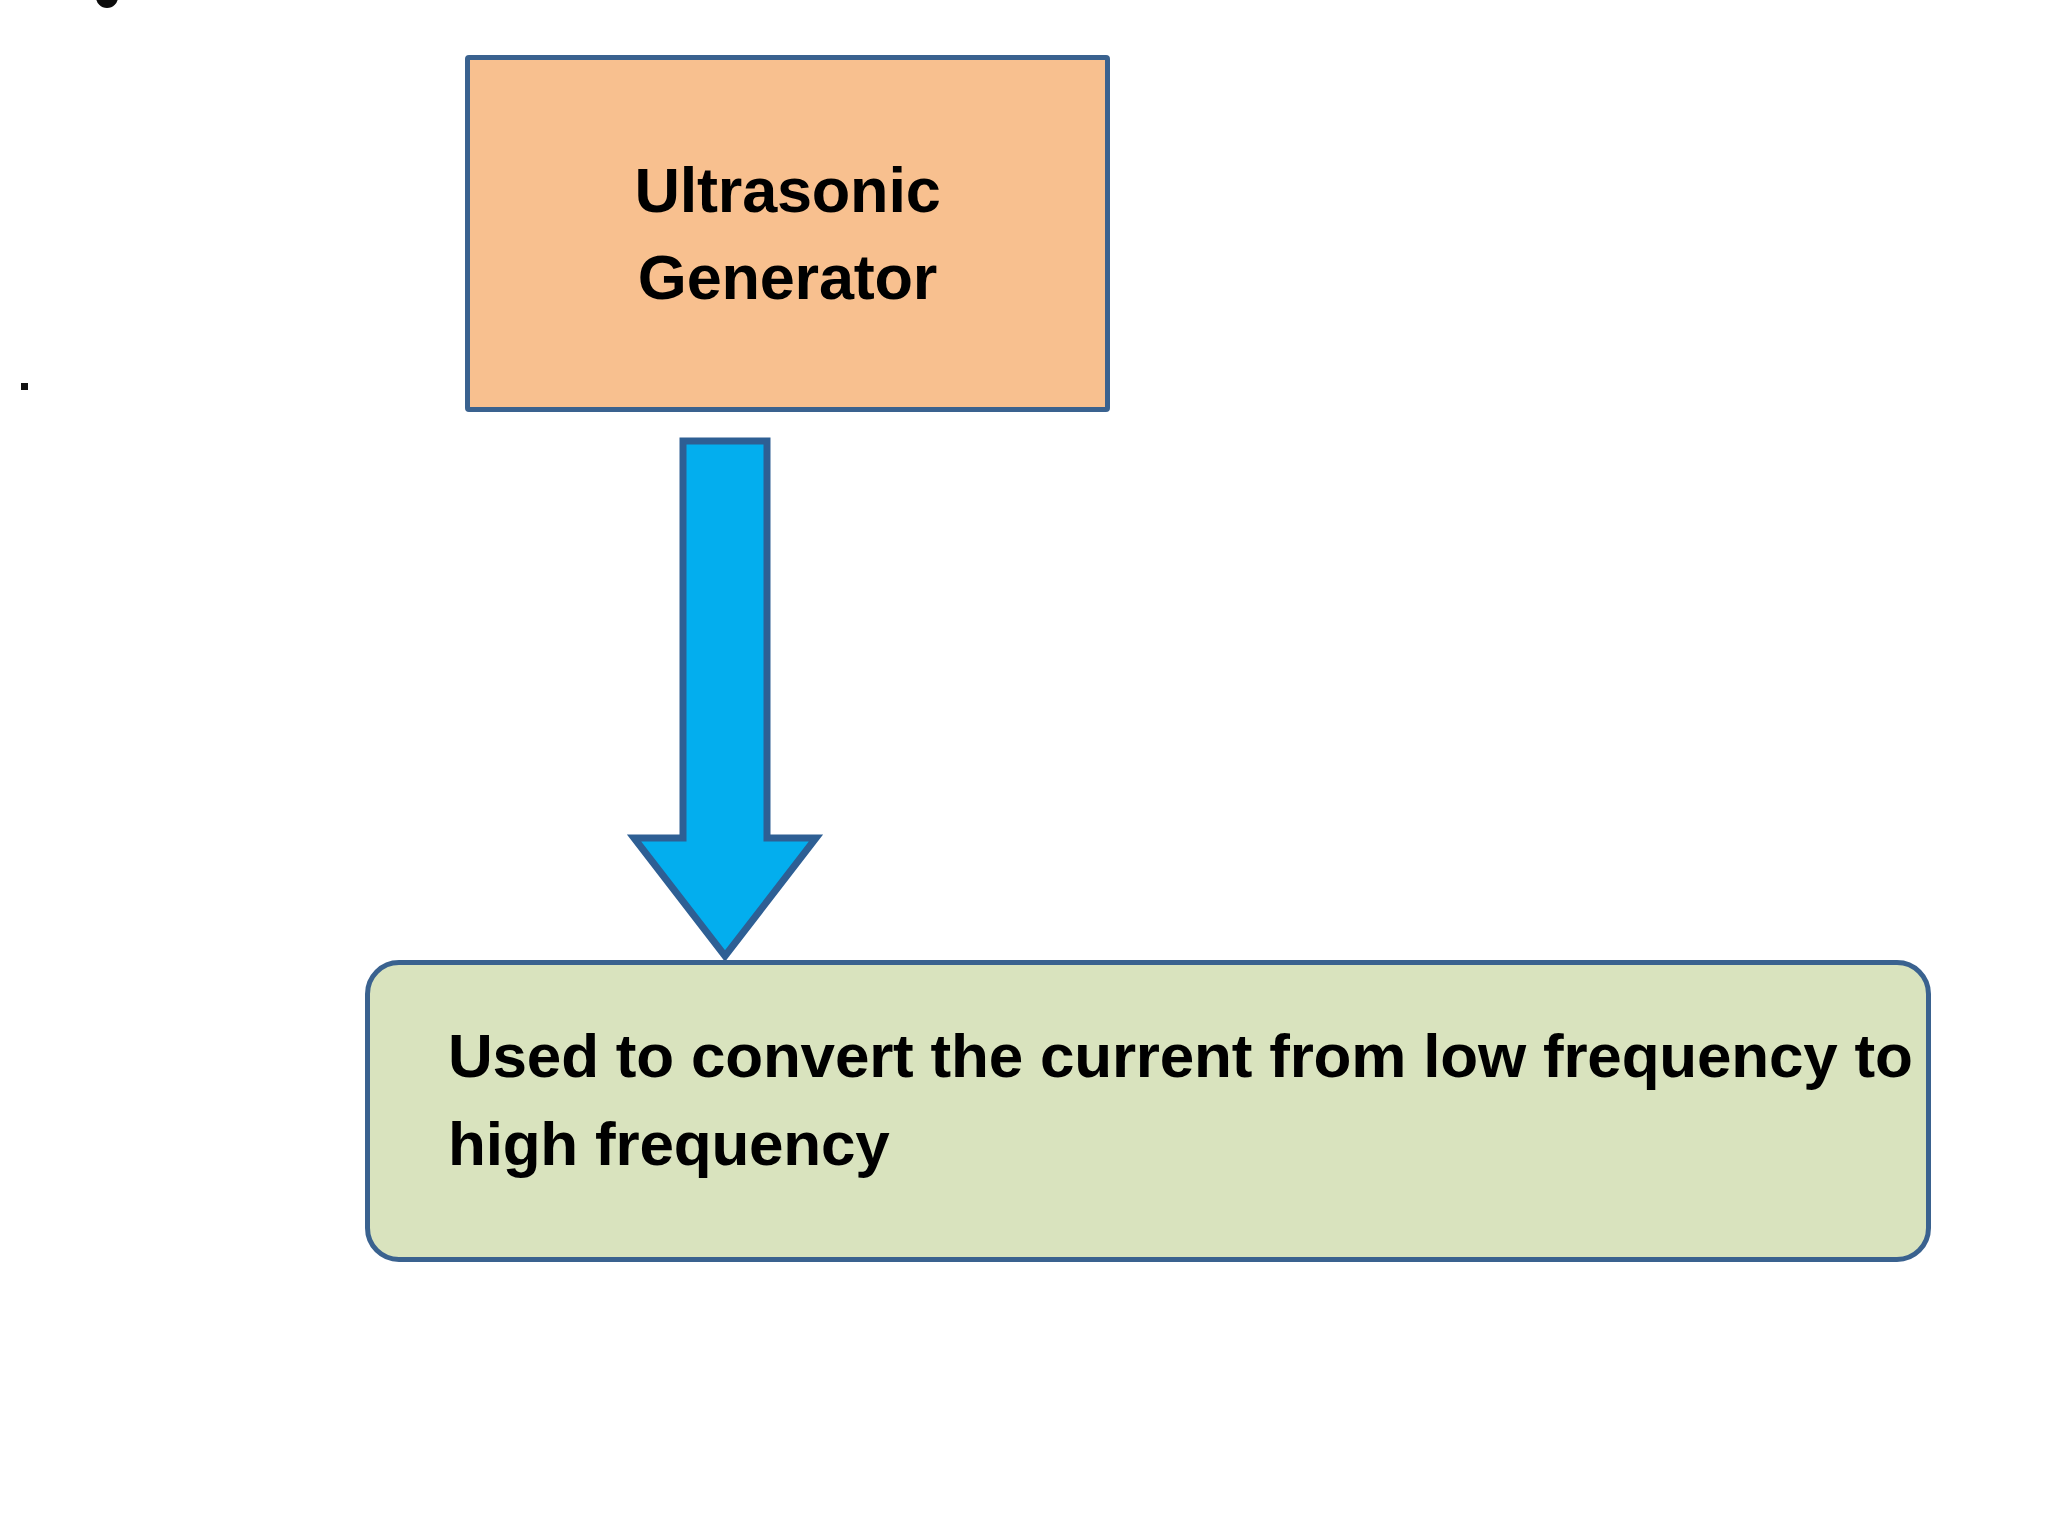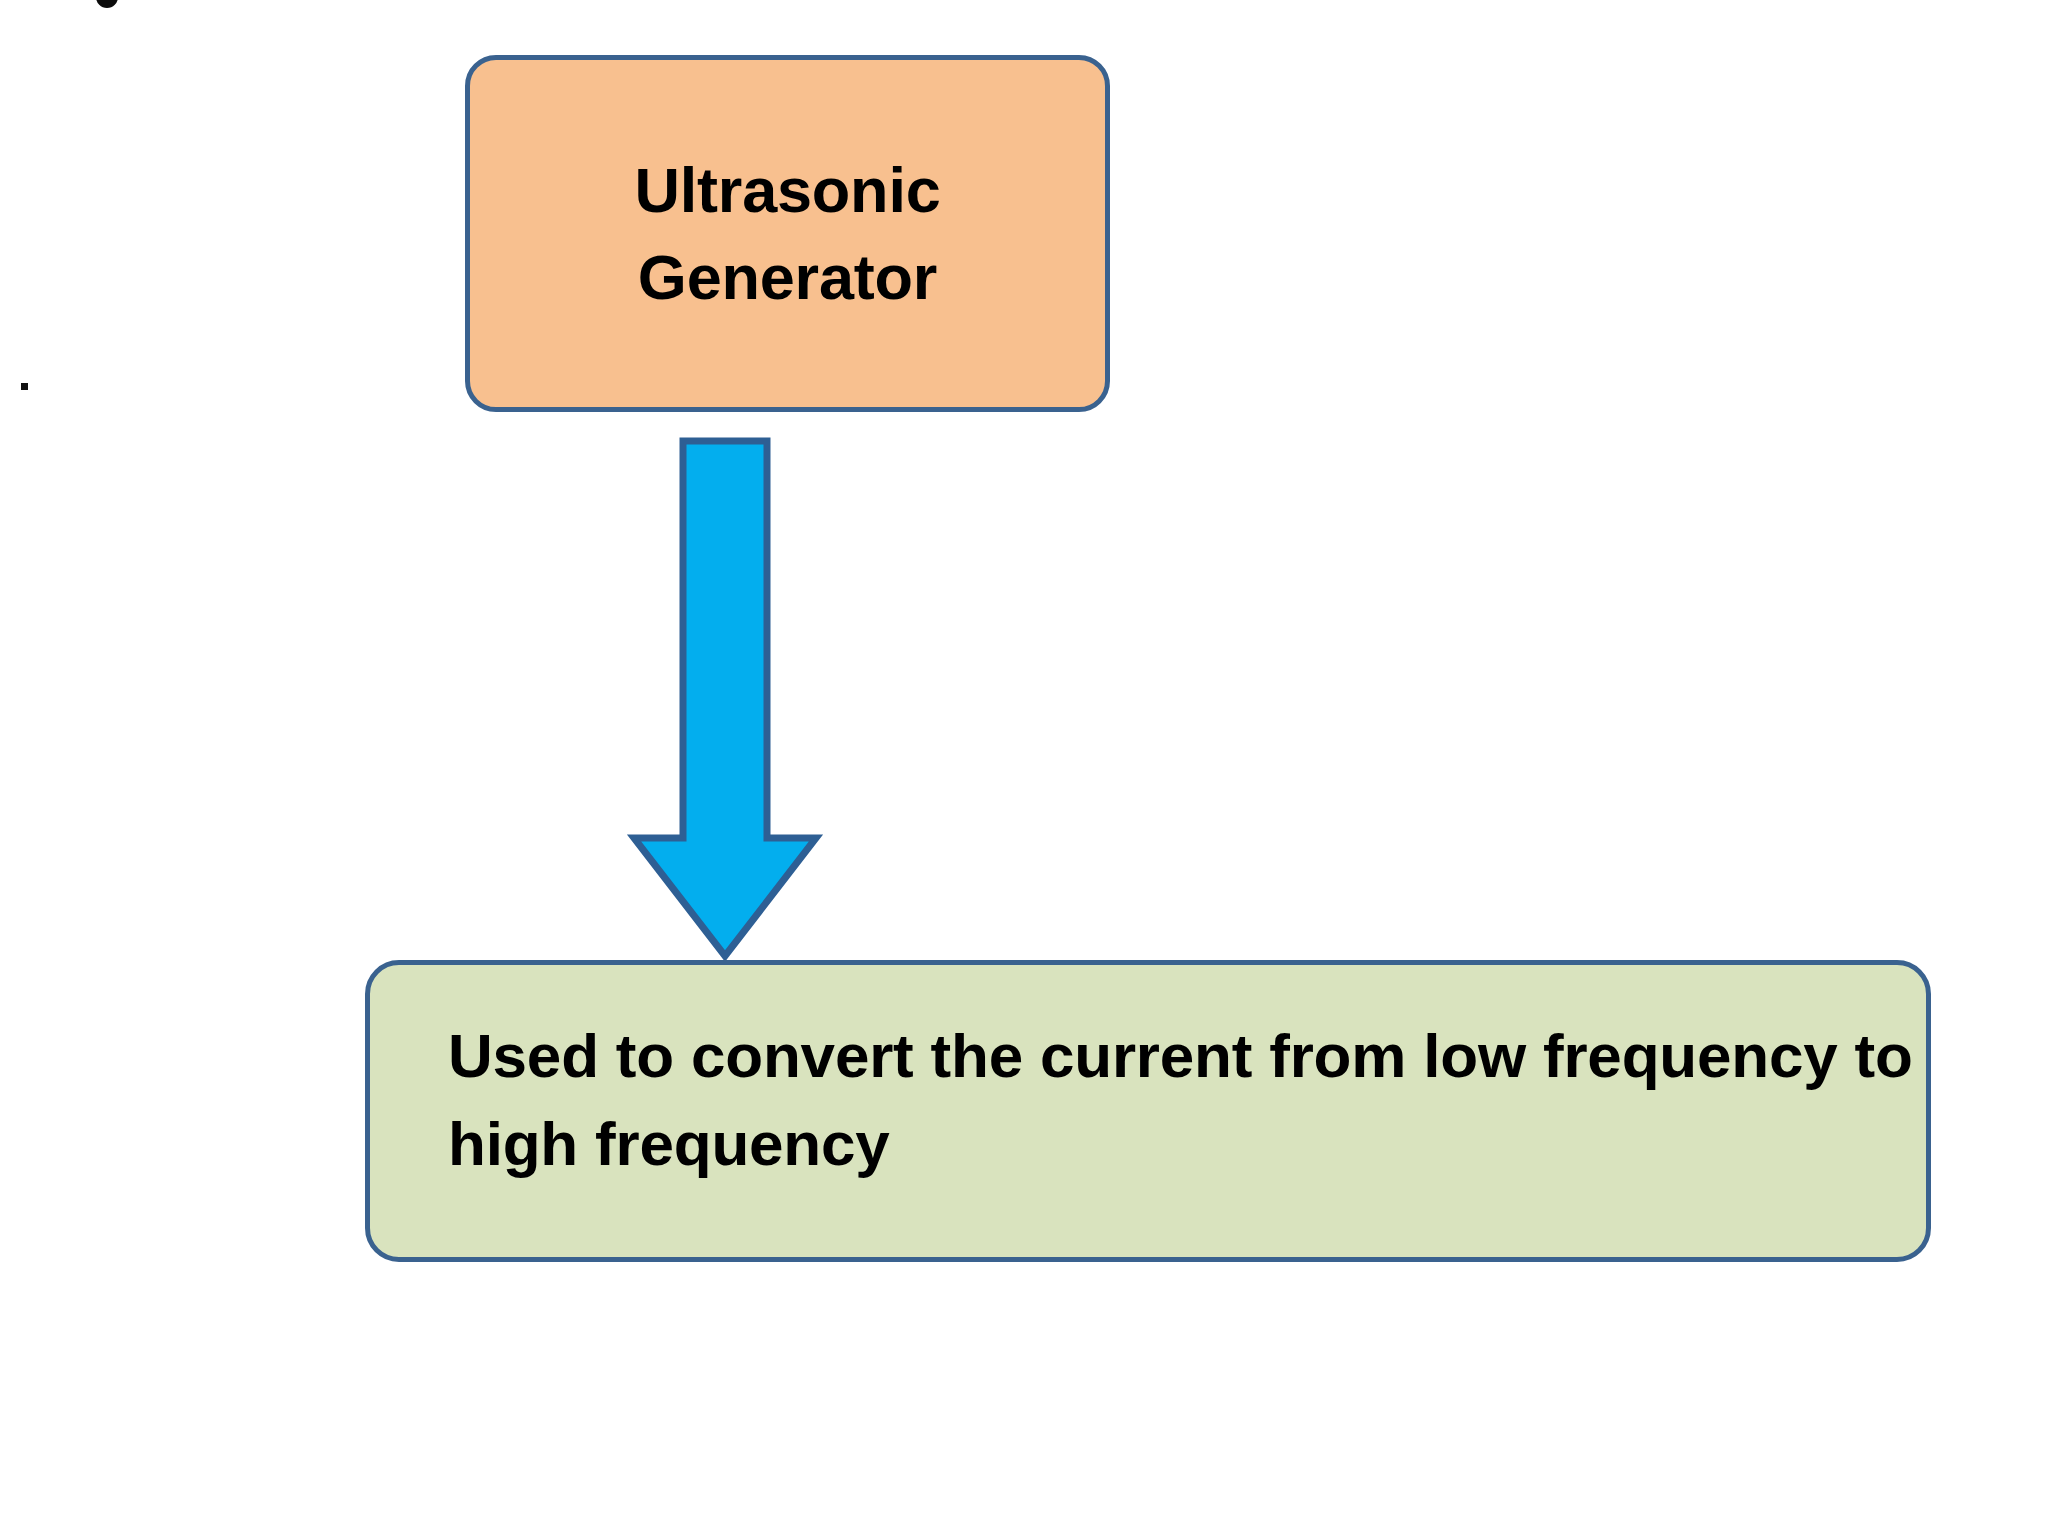--- a/index.html
+++ b/index.html
@@ -60,21 +60,21 @@
     letter-spacing: -0.2px;
     white-space: pre-line;
   }
 
   #generator-node {
     left: 465px;
     top: 55px;
     width: 645px;
     height: 357px;
     background: #f8c08f;
-    border-radius: 31px;
+    border-radius: 4px;
   }
   #generator-node .node-text {
     font-size: 63px;
     padding: 0 24px;
   }
 
   #description-node {
     left: 365px;
     top: 960px;
     width: 1566px;

